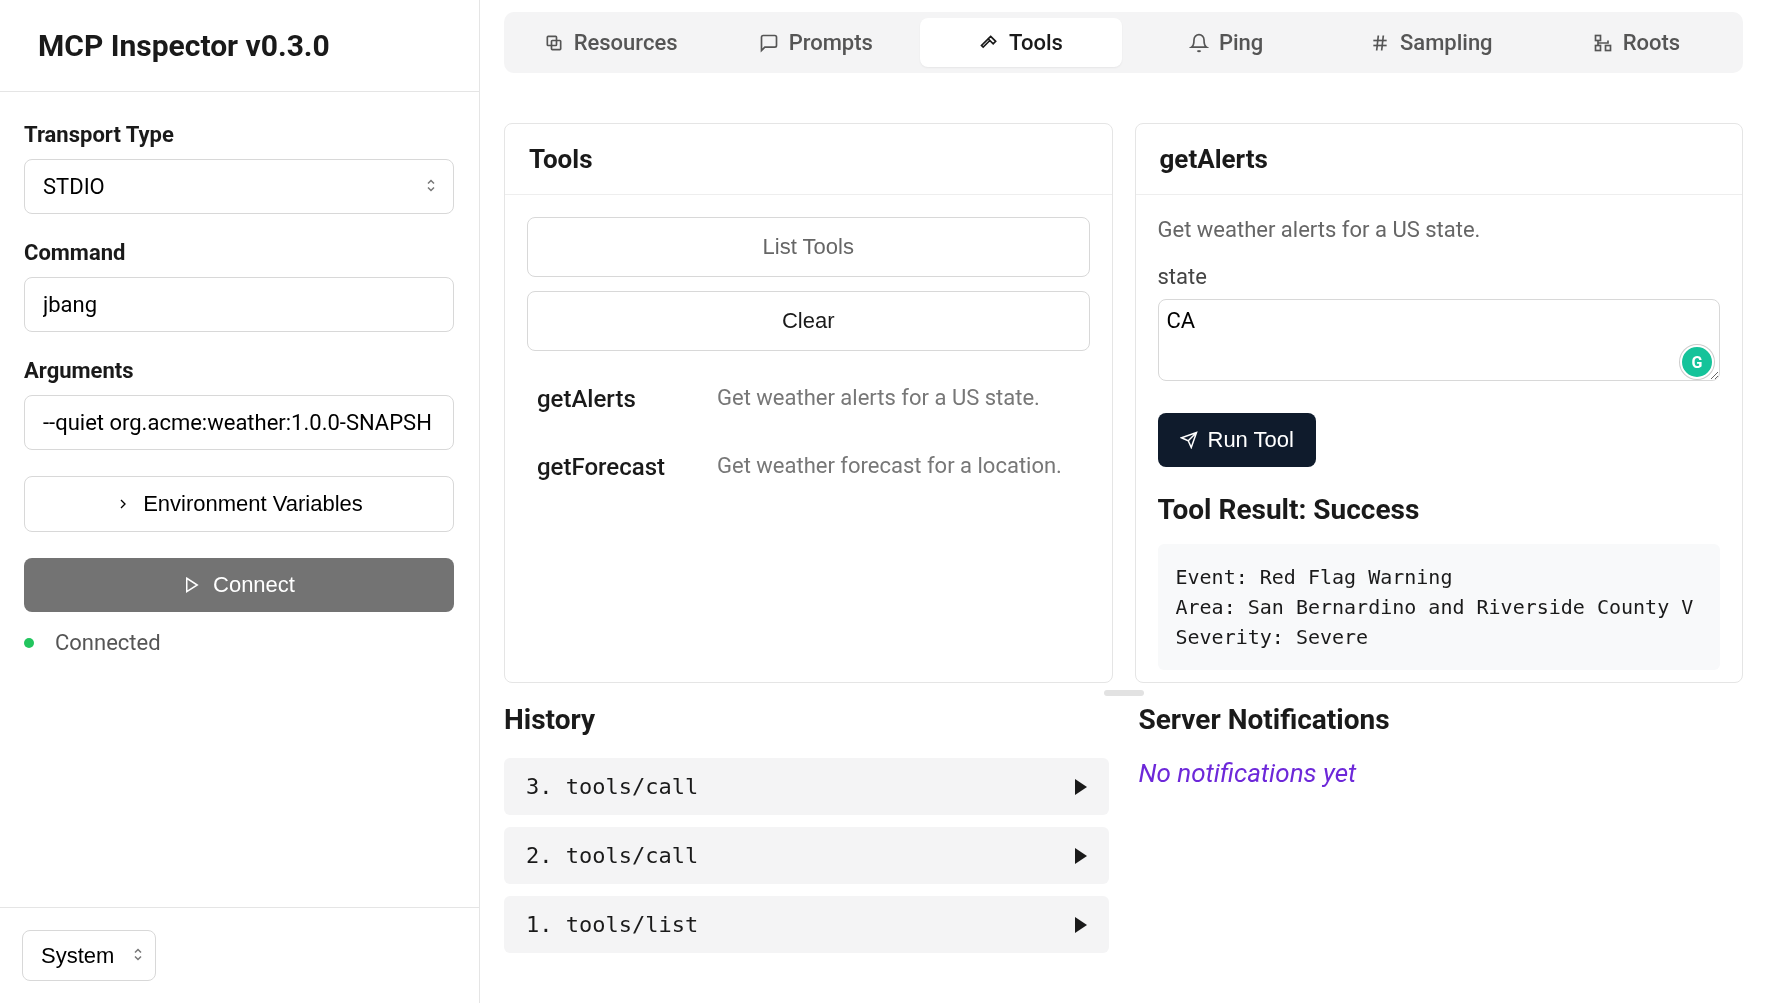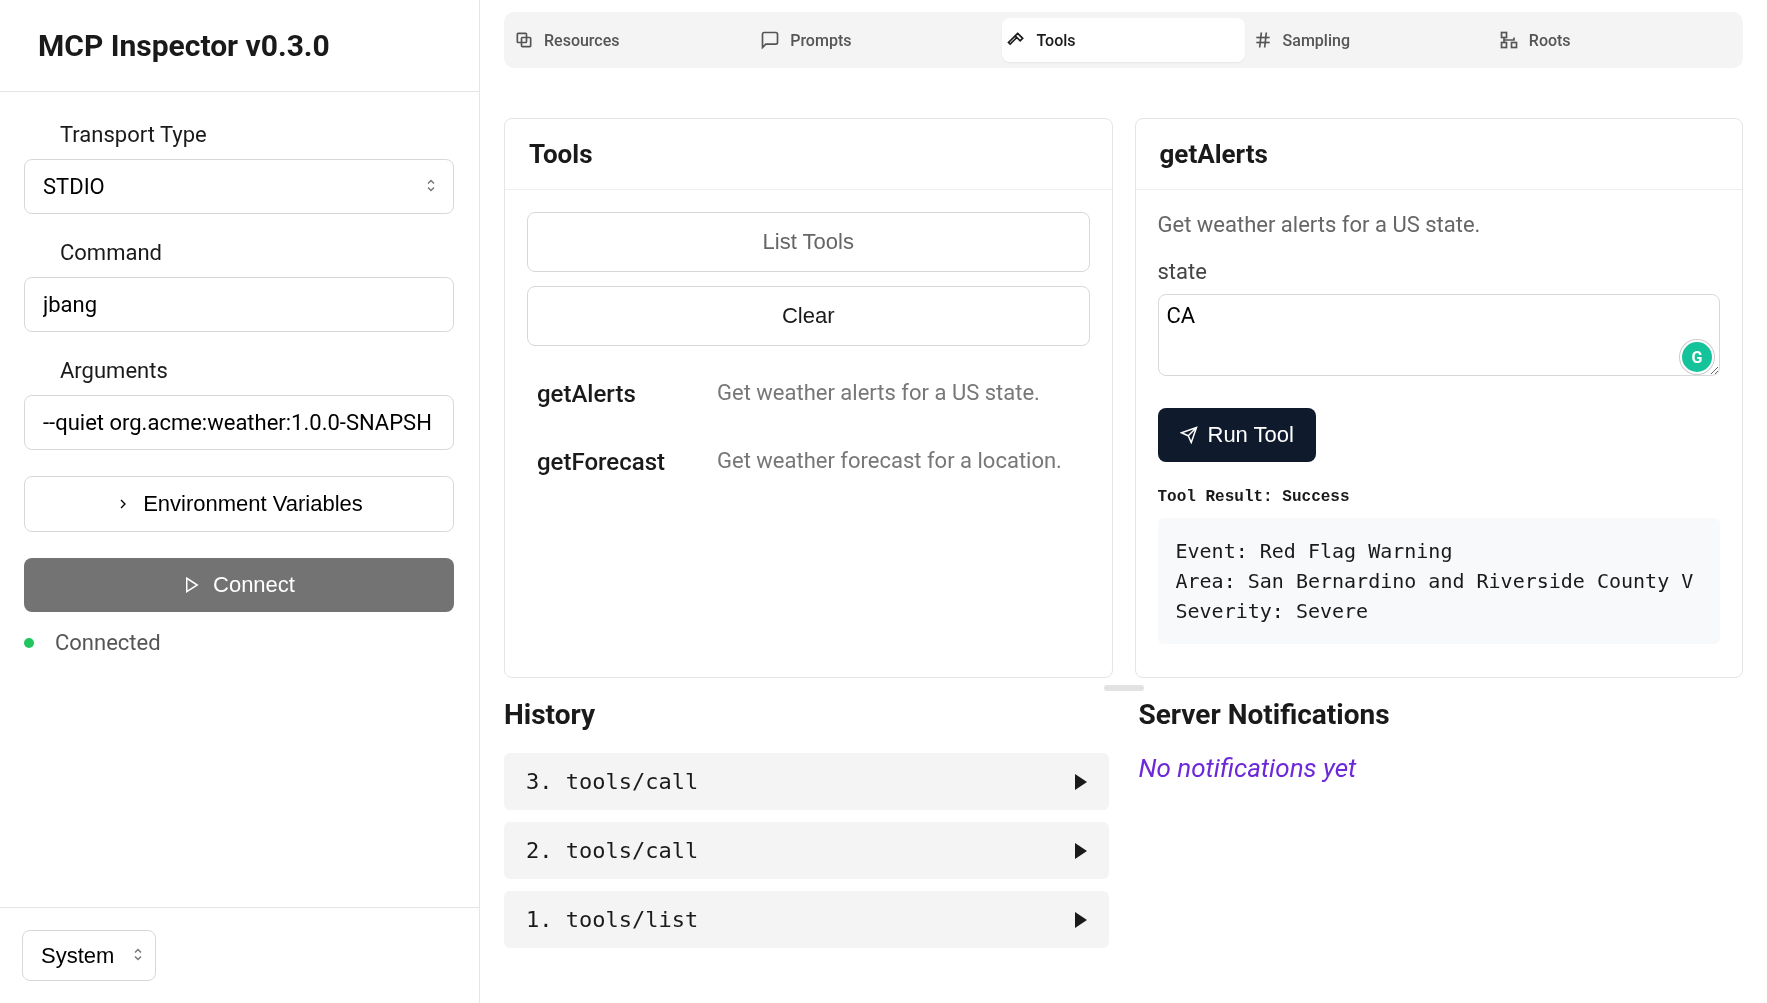--- a/index.html
+++ b/index.html
@@ -27,24 +27,23 @@
       font-weight: 700;
     }
     .sidebar-body {
       padding: 30px 24px;
       flex: 1;
       display: flex;
       flex-direction: column;
     }
     .label {
       font-size: 22px;
-      font-weight: 400;
+      font-weight: 700;
       margin-bottom: 12px;
       display: block;
-      margin-left: 36px;
     }
     .select-wrap, .input-wrap {
       position: relative;
       margin-bottom: 26px;
     }
     .select, .input {
       width: 100%;
       border: 1px solid #d8d8d8;
       border-radius: 8px;
       padding: 14px 18px;
@@ -137,23 +136,24 @@
       border-radius: 10px;
       padding: 6px;
       display: flex;
       gap: 4px;
       margin-bottom: 50px;
     }
     .tab {
       flex: 1;
       display: flex;
       align-items: center;
+      justify-content: center;
       gap: 10px;
       padding: 12px 4px;
-      font-size: 16px;
+      font-size: 22px;
       font-weight: 500;
       color: #555;
       border-radius: 8px;
       cursor: pointer;
     }
     .tab.active {
       background: #fff;
       color: #1a1a1a;
       box-shadow: 0 1px 2px rgba(0,0,0,0.06);
     }
@@ -251,24 +251,23 @@
       font-size: 22px;
       font-weight: 500;
       display: flex;
       align-items: center;
       gap: 10px;
       cursor: pointer;
       margin-bottom: 26px;
     }
     .run-btn svg { width: 18px; height: 18px; }
     .result-title {
-      font-size: 16px;
+      font-size: 28px;
       font-weight: 700;
-      margin-bottom: 12px;
-      font-family: Liberation Mono, monospace;
+      margin-bottom: 18px;
     }
     .result-box {
       background: #f8f9fa;
       border-radius: 6px;
       padding: 18px;
       font-family: ui-monospace, Menlo, monospace;
       font-size: 20px;
       line-height: 1.5;
       white-space: pre;
       overflow: hidden;
@@ -397,20 +396,26 @@
       <svg viewBox="0 0 24 24" fill="none" stroke="currentColor" stroke-width="2">
           <path d="M21 15a2 2 0 01-2 2H7l-4 4V5a2 2 0 012-2h14a2 2 0 012 2z"></path>
         </svg>
       <span>Prompts</span>
     </div>
     <div class="tab active">
       <svg viewBox="0 0 24 24" fill="none" stroke="currentColor" stroke-width="2">
           <path d="M14 4l6 6-3 3-6-6 3-3zM11 7L3 15l2 2 8-8"></path>
         </svg>
       <span>Tools</span>
+    </div>
+    <div class="tab">
+      <svg viewBox="0 0 24 24" fill="none" stroke="currentColor" stroke-width="2">
+          <path d="M18 8A6 6 0 006 8c0 7-3 9-3 9h18s-3-2-3-9M13.73 21a2 2 0 01-3.46 0"></path>
+        </svg>
+      <span>Ping</span>
     </div>
     <div class="tab">
       <svg viewBox="0 0 24 24" fill="none" stroke="currentColor" stroke-width="2">
           <line x1="4" y1="9" x2="20" y2="9"></line>
           <line x1="4" y1="15" x2="20" y2="15"></line>
           <line x1="10" y1="3" x2="8" y2="21"></line>
           <line x1="16" y1="3" x2="14" y2="21"></line>
         </svg>
       <span>Sampling</span>
     </div>

